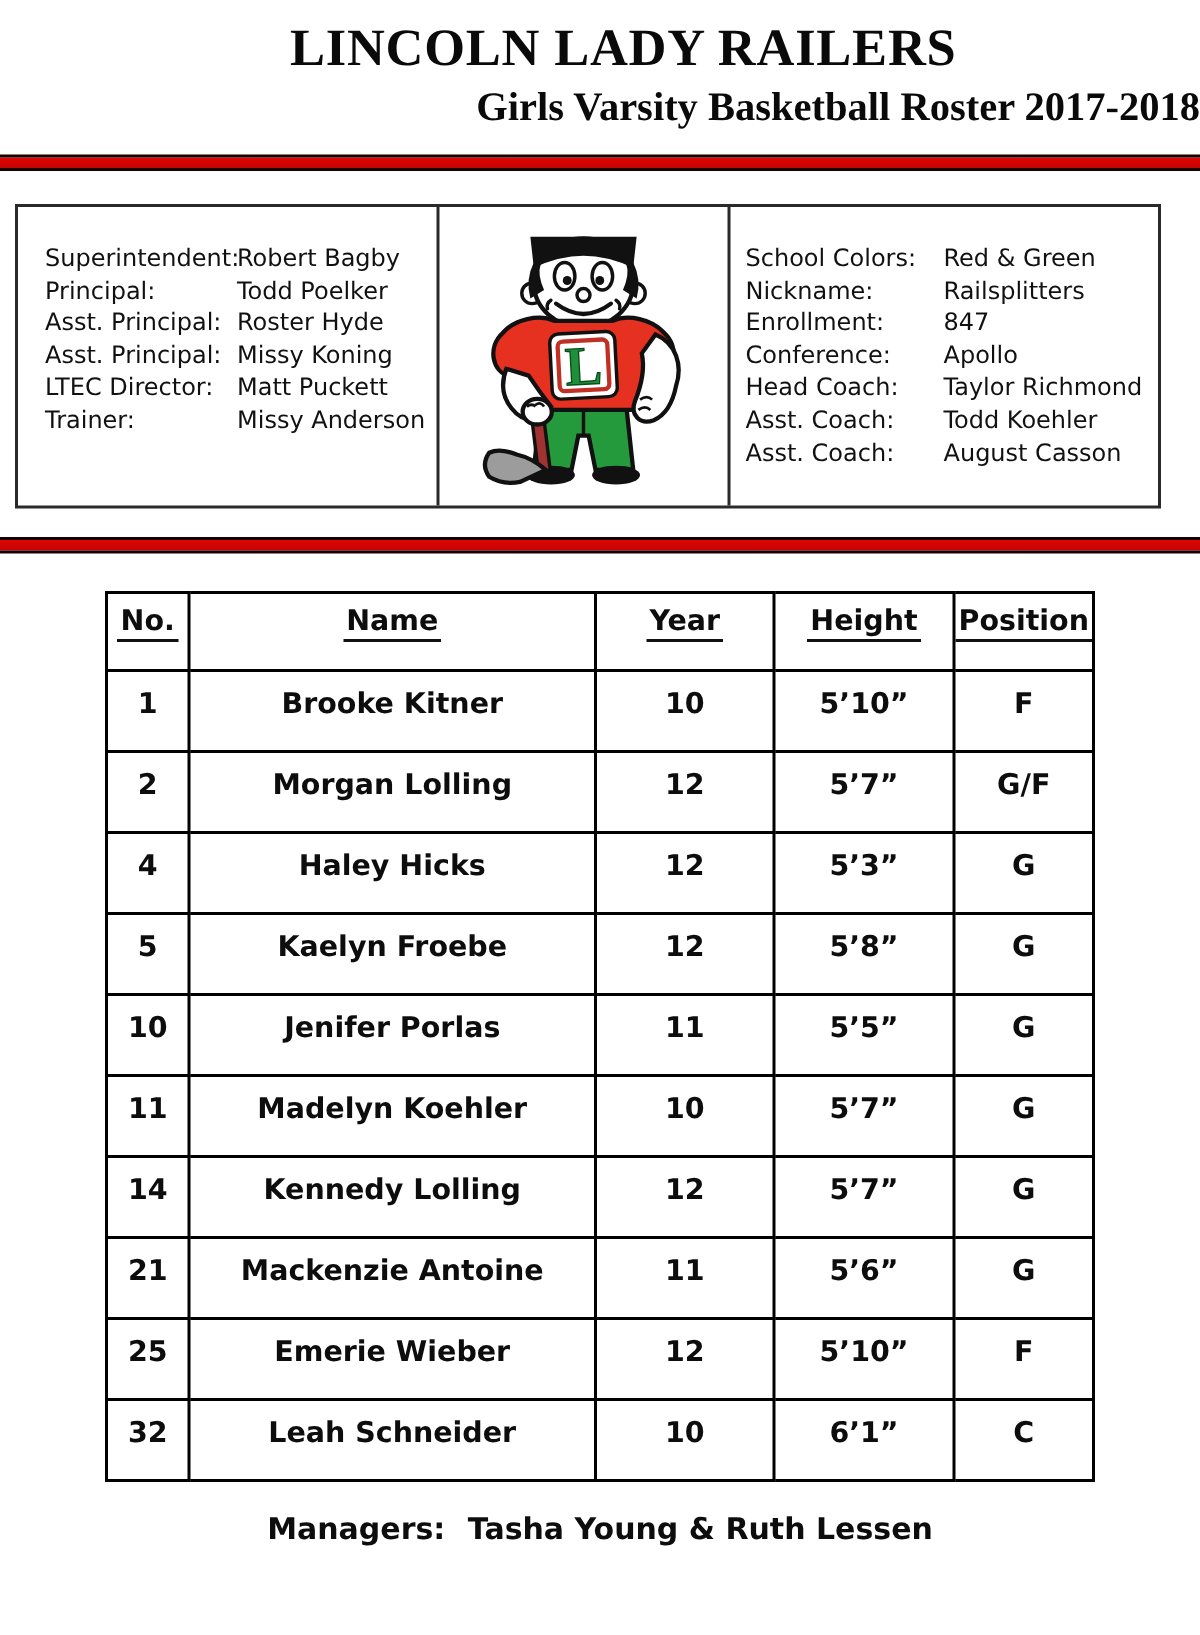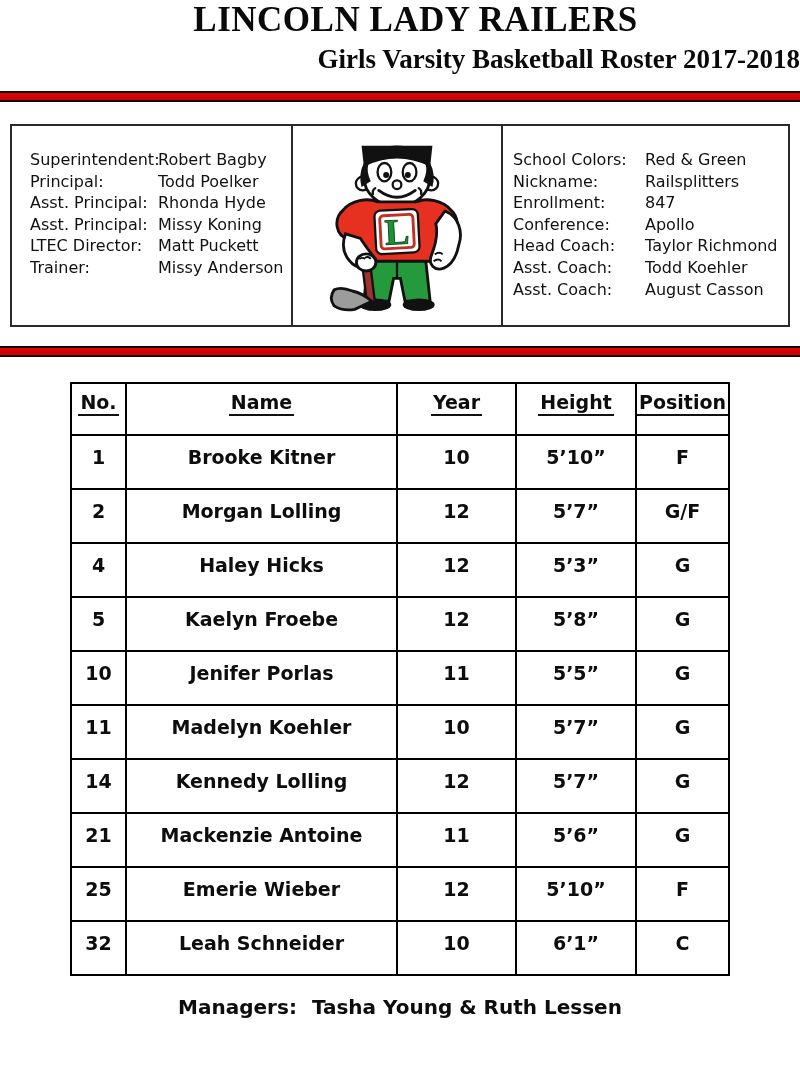--- a/index.html
+++ b/index.html
@@ -9,21 +9,21 @@
     width: 800px;
     height: 1090px;
     background: #ffffff;
     font-family: "DejaVu Sans", "Liberation Sans", sans-serif;
     color: #111;
     overflow: hidden;
   }
 
   
   .title {
-    margin-top: 0;
+    margin-top: 12px;
     text-align: center;
     font-family: "Liberation Serif", "DejaVu Serif", serif;
     font-weight: 700;
     font-size: 35px;
     letter-spacing: 0.5px;
     color: #0a0a0a;
     padding-left: 31px;
   }
   .subtitle {
     margin-top: 4px;
@@ -40,21 +40,21 @@
     height: 11px;
     background: linear-gradient(#e00505, #c40303);
     border-top: 2px solid #170000;
     border-bottom: 2px solid #170000;
   }
   .rule-top { margin-top: 16px; }
   .rule-mid { margin-top: 19px; }
 
   
   .info-panel {
-    margin: 22px 10px 0 10px;
+    margin: 22px 26px 0 10px;
     height: 203px;
     border: 2px solid #2a2a2a;
     display: flex;
   }
   .info-cell { height: 100%; }
   .cell-staff {
     width: 281px;
     border-right: 2px solid #2a2a2a;
     padding: 24px 0 0 18px;
   }
@@ -110,21 +110,21 @@
   <div class="title">LINCOLN LADY RAILERS</div>
   <div class="subtitle">Girls Varsity Basketball Roster 2017-2018</div>
 
   <div class="red-rule rule-top"></div>
 
   <div class="info-panel">
 
     <div class="info-cell cell-staff">
       <div class="kv-row"><span class="kv-label">Superintendent:</span><span>Robert Bagby</span></div>
       <div class="kv-row"><span class="kv-label">Principal:</span><span>Todd Poelker</span></div>
-      <div class="kv-row"><span class="kv-label">Asst. Principal:</span><span>Rhonda Hyde</span></div>
+      <div class="kv-row"><span class="kv-label">Asst. Principal:</span><span>Roster Hyde</span></div>
       <div class="kv-row"><span class="kv-label">Asst. Principal:</span><span>Missy Koning</span></div>
       <div class="kv-row"><span class="kv-label">LTEC Director:</span><span>Matt Puckett</span></div>
       <div class="kv-row"><span class="kv-label">Trainer:</span><span>Missy Anderson</span></div>
     </div>
 
     <div class="info-cell cell-mascot">
       <svg width="172" height="192" viewBox="0 0 150 168" aria-hidden="true">
 
         <path d="M50,112 L100,112 L104,149 L82,149 L78,129 L72,129 L68,149 L46,149 Z" fill="#259a3c" stroke="#111" stroke-width="2.5"></path>
         <line x1="75" y1="114" x2="75" y2="128" stroke="#111" stroke-width="2"></line>

